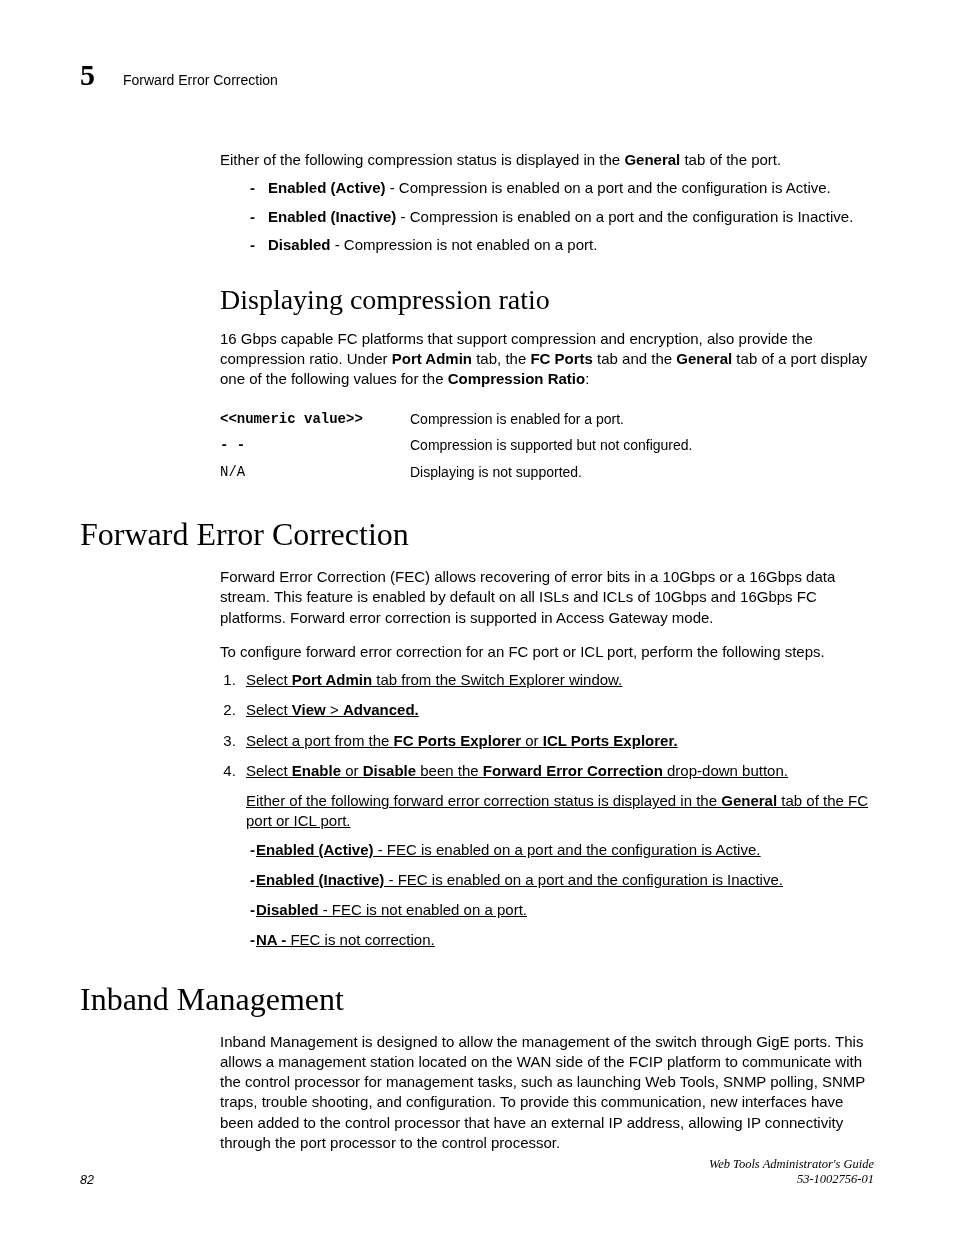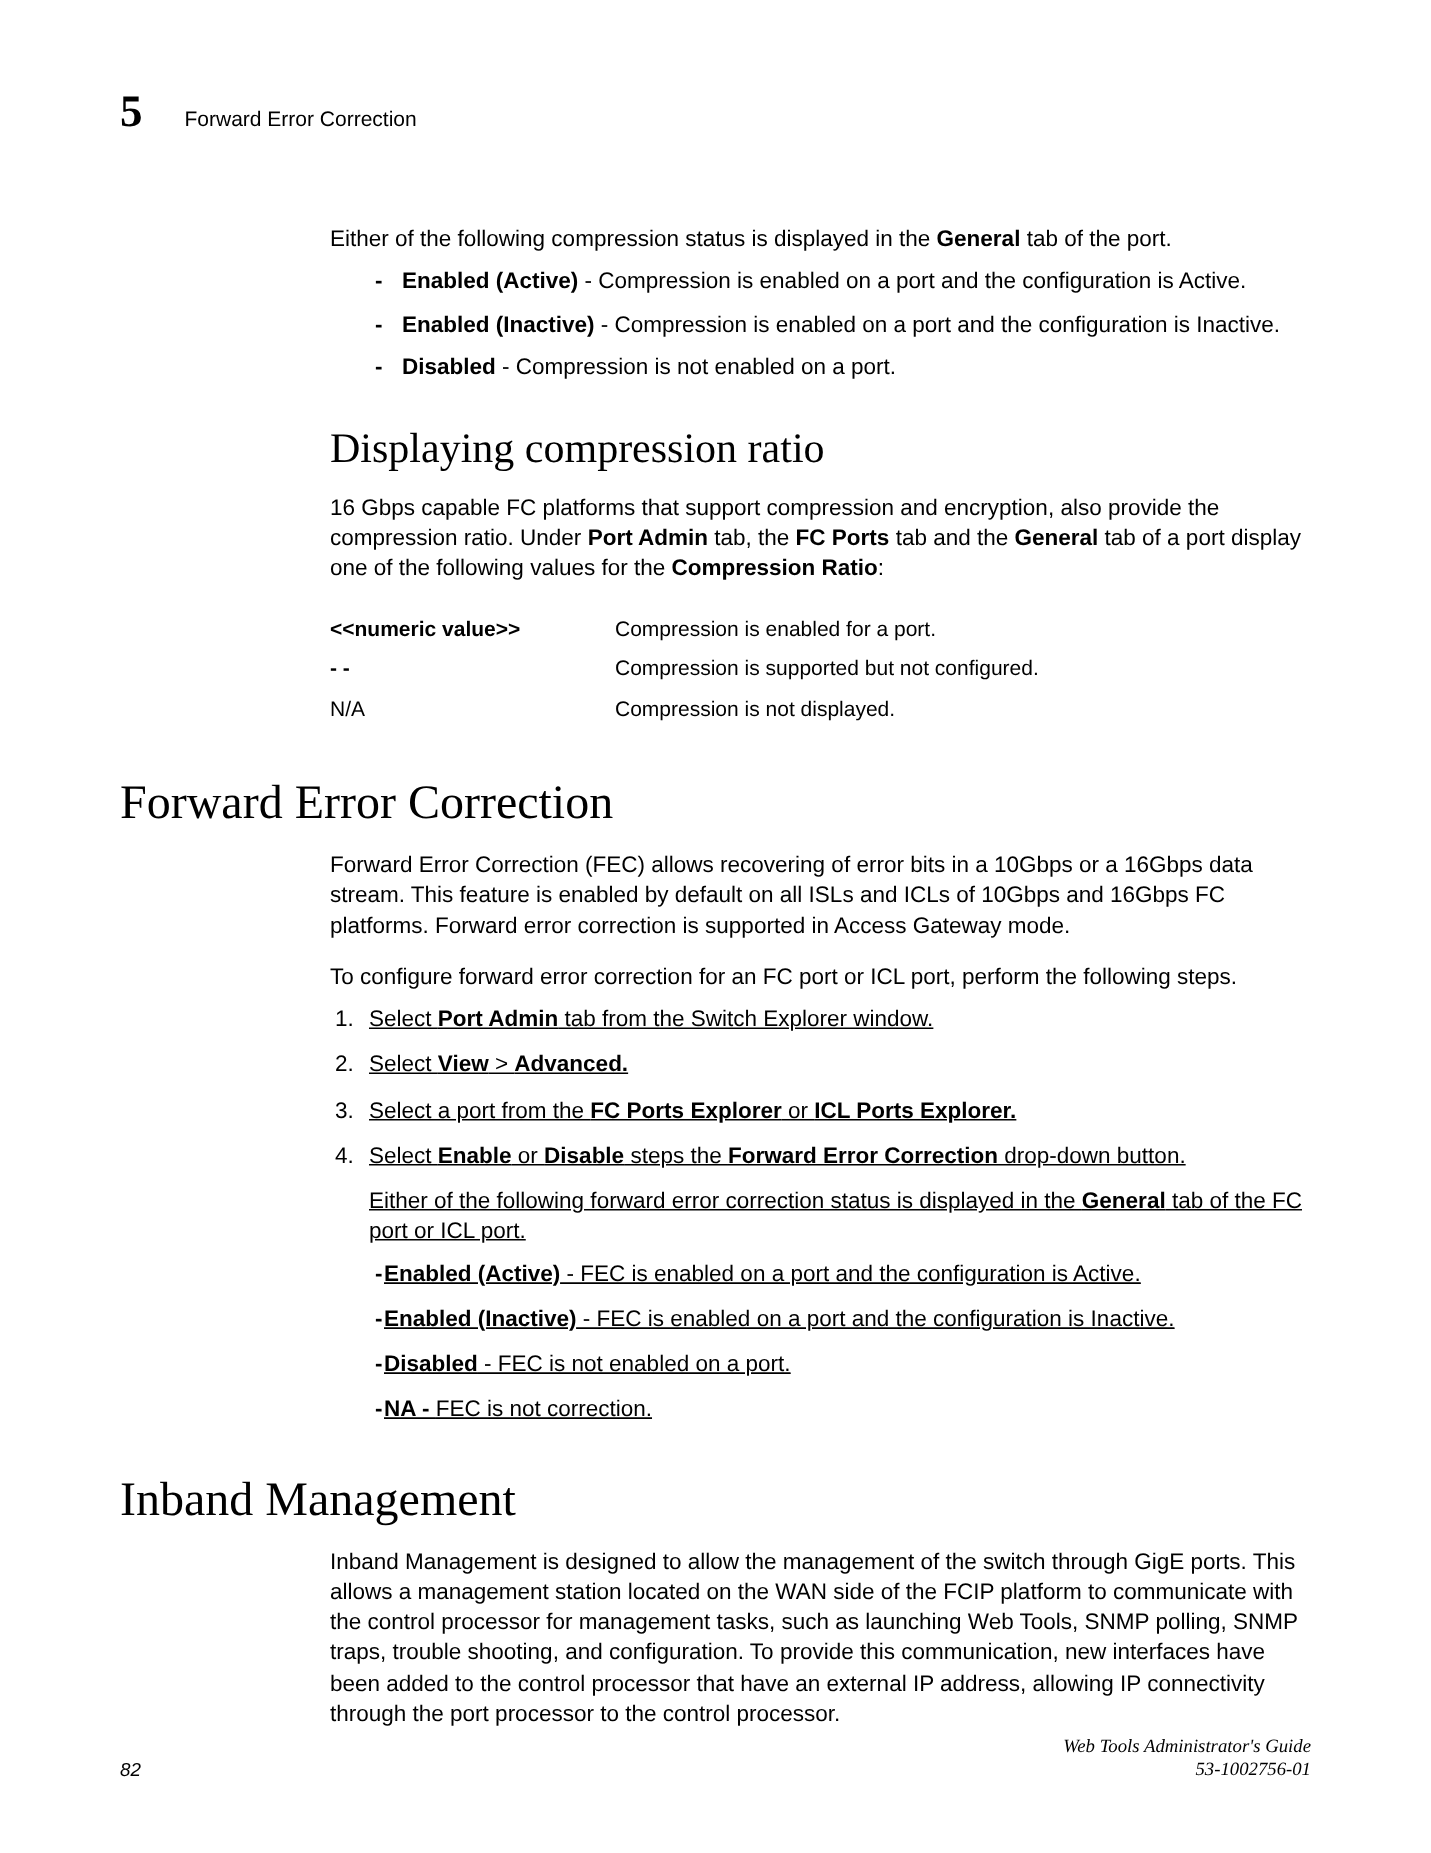--- a/index.html
+++ b/index.html
@@ -73,20 +73,21 @@
     font-size: 14px;
     margin-top: 16px;
     margin-bottom: 16px;
   }
   table.ratio td {
     padding: 4px 0;
     vertical-align: top;
   }
   table.ratio td:first-child {
     width: 190px;
+    font-family: Liberation Mono, monospace;
   }
   ol.steps {
     margin: 4px 0 4px 0;
     padding-left: 20px;
   }
   ol.steps li {
     padding-left: 6px;
     margin-bottom: 10px;
     text-decoration: underline;
   }
@@ -136,21 +137,21 @@
           <tr>
         <td><span class="bold">&lt;&lt;numeric value&gt;&gt;</span></td>
         <td>Compression is enabled for a port.</td>
       </tr>
       <tr>
         <td><span class="bold">- -</span></td>
         <td>Compression is supported but not configured.</td>
       </tr>
       <tr>
         <td><span>N/A</span></td>
-        <td>Compression is not displayed.</td>
+        <td>Displaying is not supported.</td>
       </tr>
     </tbody>
       </table>
   </div>
 
   <h2 class="section">Forward Error Correction</h2>
 
   <div class="content">
     <p>Forward Error Correction (FEC) allows recovering of error bits in a 10Gbps or a 16Gbps data stream. This feature is enabled by default on all ISLs and ICLs of 10Gbps and 16Gbps FC platforms. Forward error correction is supported in Access Gateway mode.</p>
     <p style="margin-top:14px;">To configure forward error correction for an FC port or ICL port, perform the following steps.</p>
@@ -159,21 +160,21 @@
       <li>
         <span>Select </span><span class="bold">Port Admin</span><span> tab from the Switch Explorer window.</span>
       </li>
       <li>
         <span>Select </span><span class="bold">View</span><span> &gt; </span><span class="bold">Advanced.</span>
       </li>
       <li>
         <span>Select a port from the </span><span class="bold">FC Ports Explorer</span><span> or </span><span class="bold">ICL Ports Explorer.</span>
       </li>
       <li>
-        <span>Select </span><span class="bold">Enable</span><span> or </span><span class="bold">Disable</span><span> steps the </span><span class="bold">Forward Error Correction</span><span> drop-down button.</span>
+        <span>Select </span><span class="bold">Enable</span><span> or </span><span class="bold">Disable</span><span> been the </span><span class="bold">Forward Error Correction</span><span> drop-down button.</span>
 
         <div class="nested">
           <p>
             <span>Either of the following forward error correction status is displayed in the </span><span class="bold">General</span><span> tab of the FC port or ICL port.</span>
           </p>
           <ul class="bullets" style="padding-left:4px; margin-bottom:0;">
             <li><span class="bold">Enabled (Active)</span><span> - FEC is enabled on a port and the configuration is Active.</span></li>
             <li><span class="bold">Enabled (Inactive)</span><span> - FEC is enabled on a port and the configuration is Inactive.</span></li>
             <li><span class="bold">Disabled</span><span> - FEC is not enabled on a port.</span></li>
             <li><span class="bold">NA - </span><span>FEC is not correction.</span></li>

